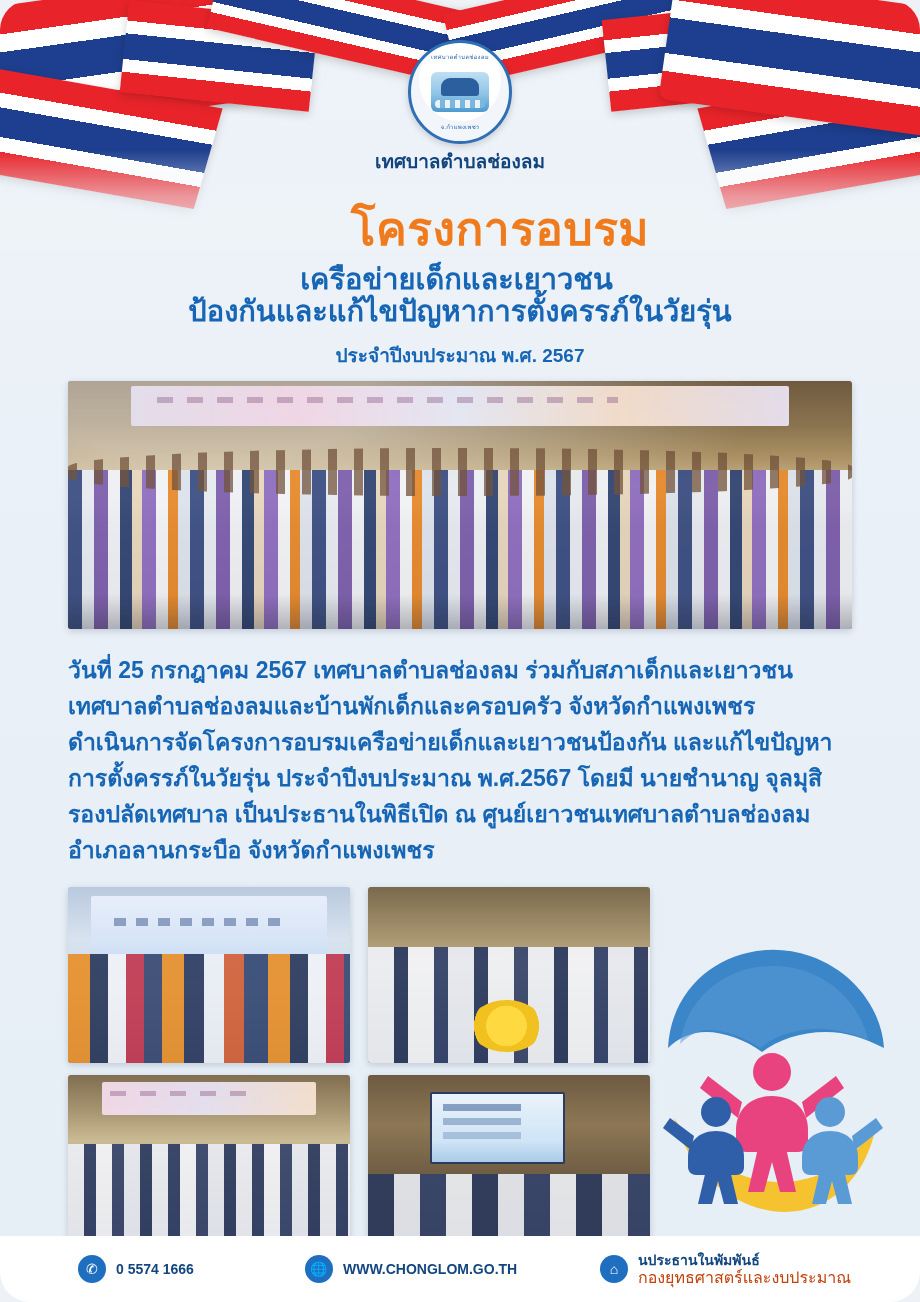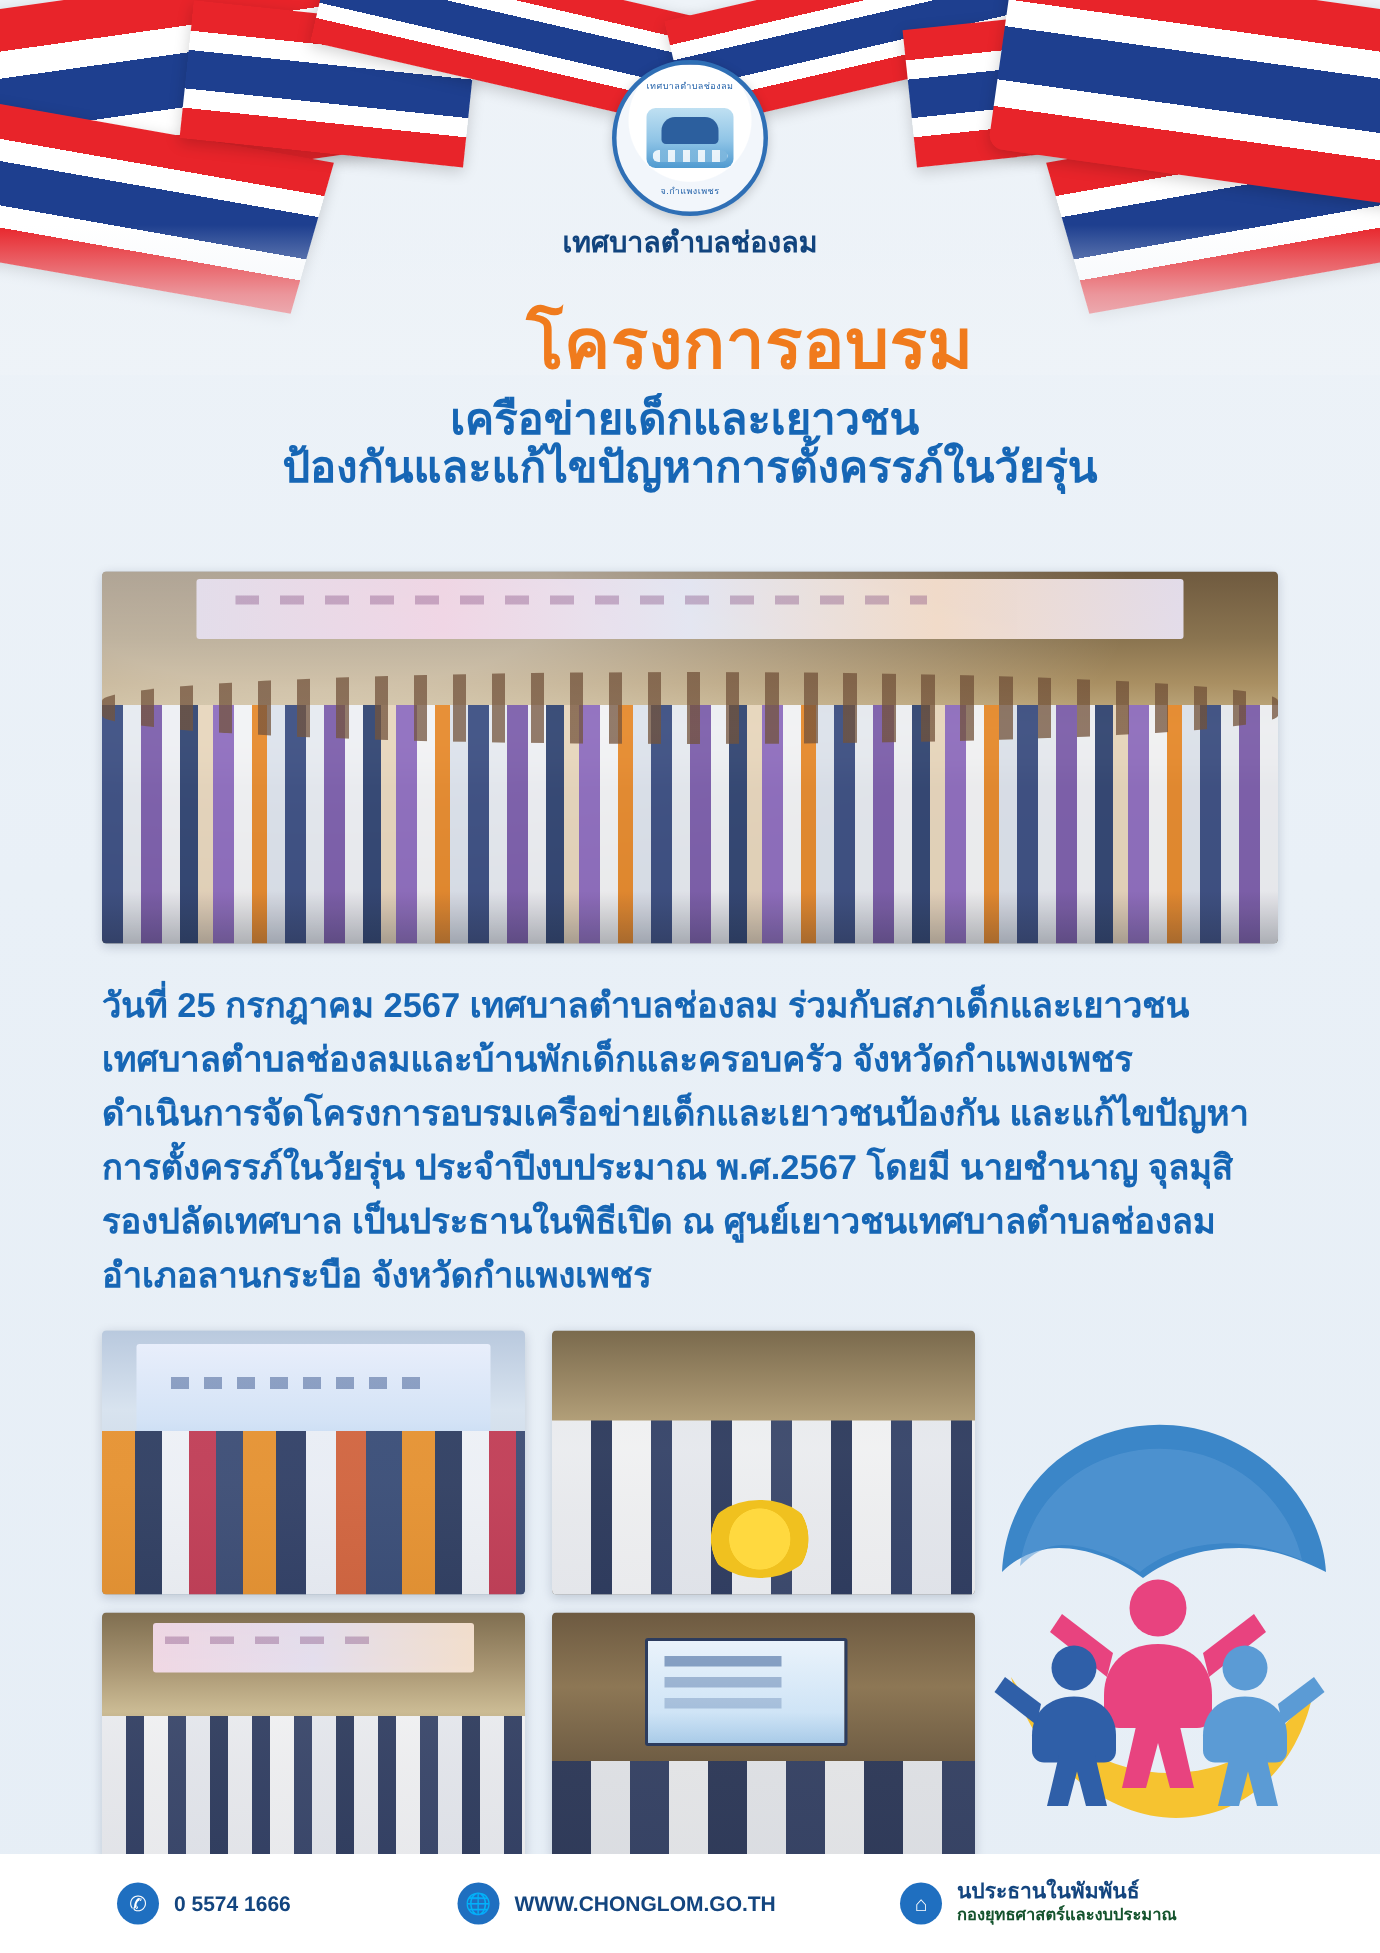--- a/index.html
+++ b/index.html
@@ -7,20 +7,21 @@
     width: 920px; height: 1302px;
     font-family: "Liberation Sans", "DejaVu Sans", sans-serif;
     background: #eef2f7;
     overflow: hidden;
   }
   #poster {
     position: relative;
     width: 920px; height: 1302px;
     background: linear-gradient(180deg, #eef3f8 0%, #e9f0f7 45%, #e6eef6 100%);
     overflow: hidden;
+    border-radius: 30px;
   }
 
   
   .ribbon-band {
     position: absolute; top: 0; left: 0; width: 920px; height: 250px;
     overflow: hidden;
   }
   .flag-strip {
     position: absolute;
     background: linear-gradient(180deg,
@@ -247,21 +248,21 @@
   .f-phone { position: absolute; left: 78px; }
   .f-web { position: absolute; left: 305px; }
   .f-dept { position: absolute; left: 600px; }
   .f-ico {
     width: 28px; height: 28px; border-radius: 50%;
     background: #1f6fc0; color: #fff;
     display: flex; align-items: center; justify-content: center;
     font-size: 14px; flex: 0 0 auto;
   }
   .f-text { font-size: 14px; font-weight: bold; color: #13457f; line-height: 17px; }
-  .f-text small { display: block; font-size: 11px; font-weight: bold; color: #14532d; }
+  .f-text small { display: block; font-size: 16px; font-weight: normal; color: #c2410c; }
 </style>
 </head>
 <body>
 
 <div id="poster">
 
   <div class="ribbon-band">
     <div class="flag-strip fs-l1"></div>
     <div class="flag-strip fs-l2"></div>
     <div class="flag-strip fs-l3"></div>
@@ -278,20 +279,21 @@
       <div class="ring-text ring-top">เทศบาลตำบลช่องลม</div>
       <div class="emblem-core"></div>
       <div class="ring-text ring-bot">จ.กำแพงเพชร</div>
     </div>
   </div>
 
   <div class="org-name">เทศบาลตำบลช่องลม</div>
   <div class="title-main">โครงการอบรม</div>
   <div class="title-sub1">เครือข่ายเด็กและเยาวชน</div>
   <div class="title-sub2">ป้องกันและแก้ไขปัญหาการตั้งครรภ์ในวัยรุ่น</div>
+  <div class="title-year">ประจำปีงบประมาณ พ.ศ. 2567</div>
 
   <div class="photo hero">
     <div class="ph-sky"></div>
     <div class="banner-strip"></div>
     <div class="crowd"></div>
   </div>
 
   <div class="body-text">วันที่ 25 กรกฎาคม 2567 เทศบาลตำบลช่องลม ร่วมกับสภาเด็กและเยาวชน
 เทศบาลตำบลช่องลมและบ้านพักเด็กและครอบครัว จังหวัดกำแพงเพชร
 ดำเนินการจัดโครงการอบรมเครือข่ายเด็กและเยาวชนป้องกัน และแก้ไขปัญหา

